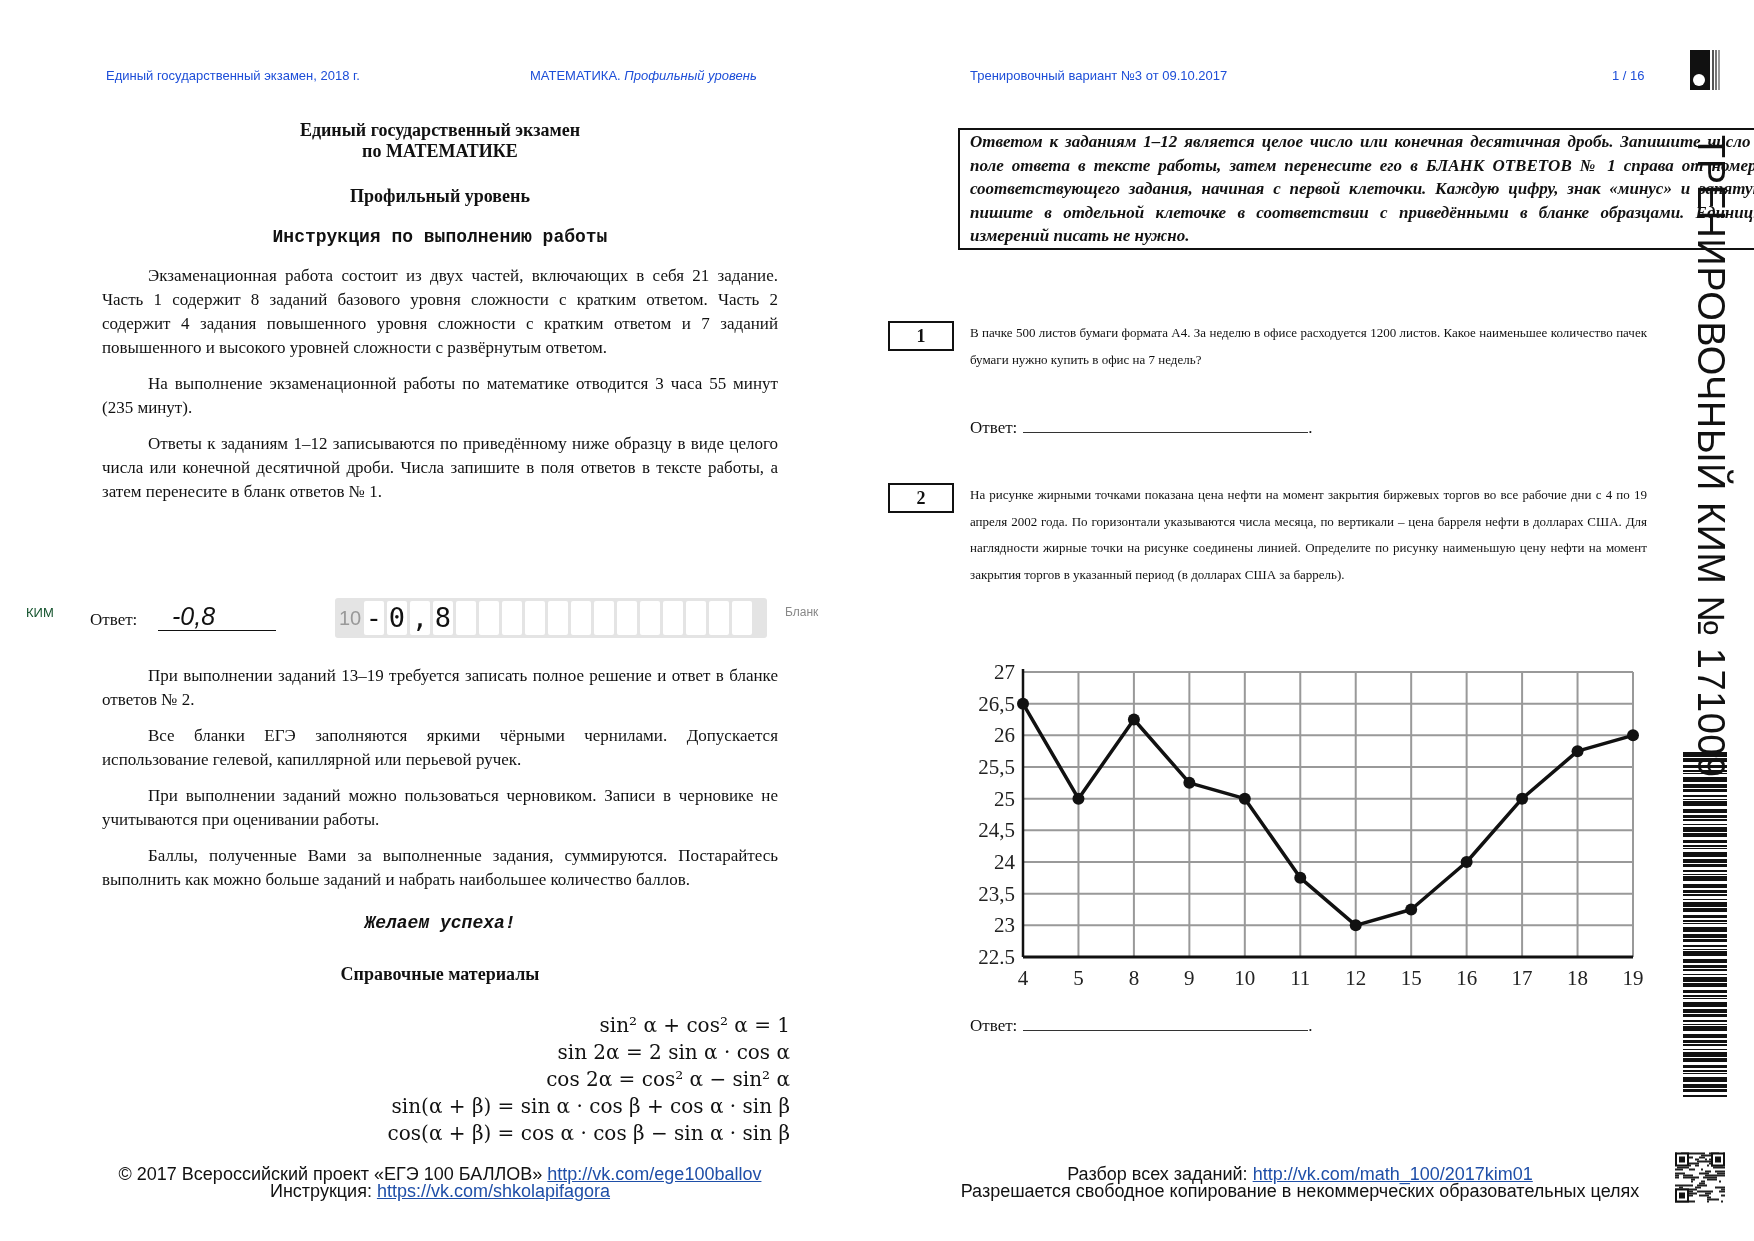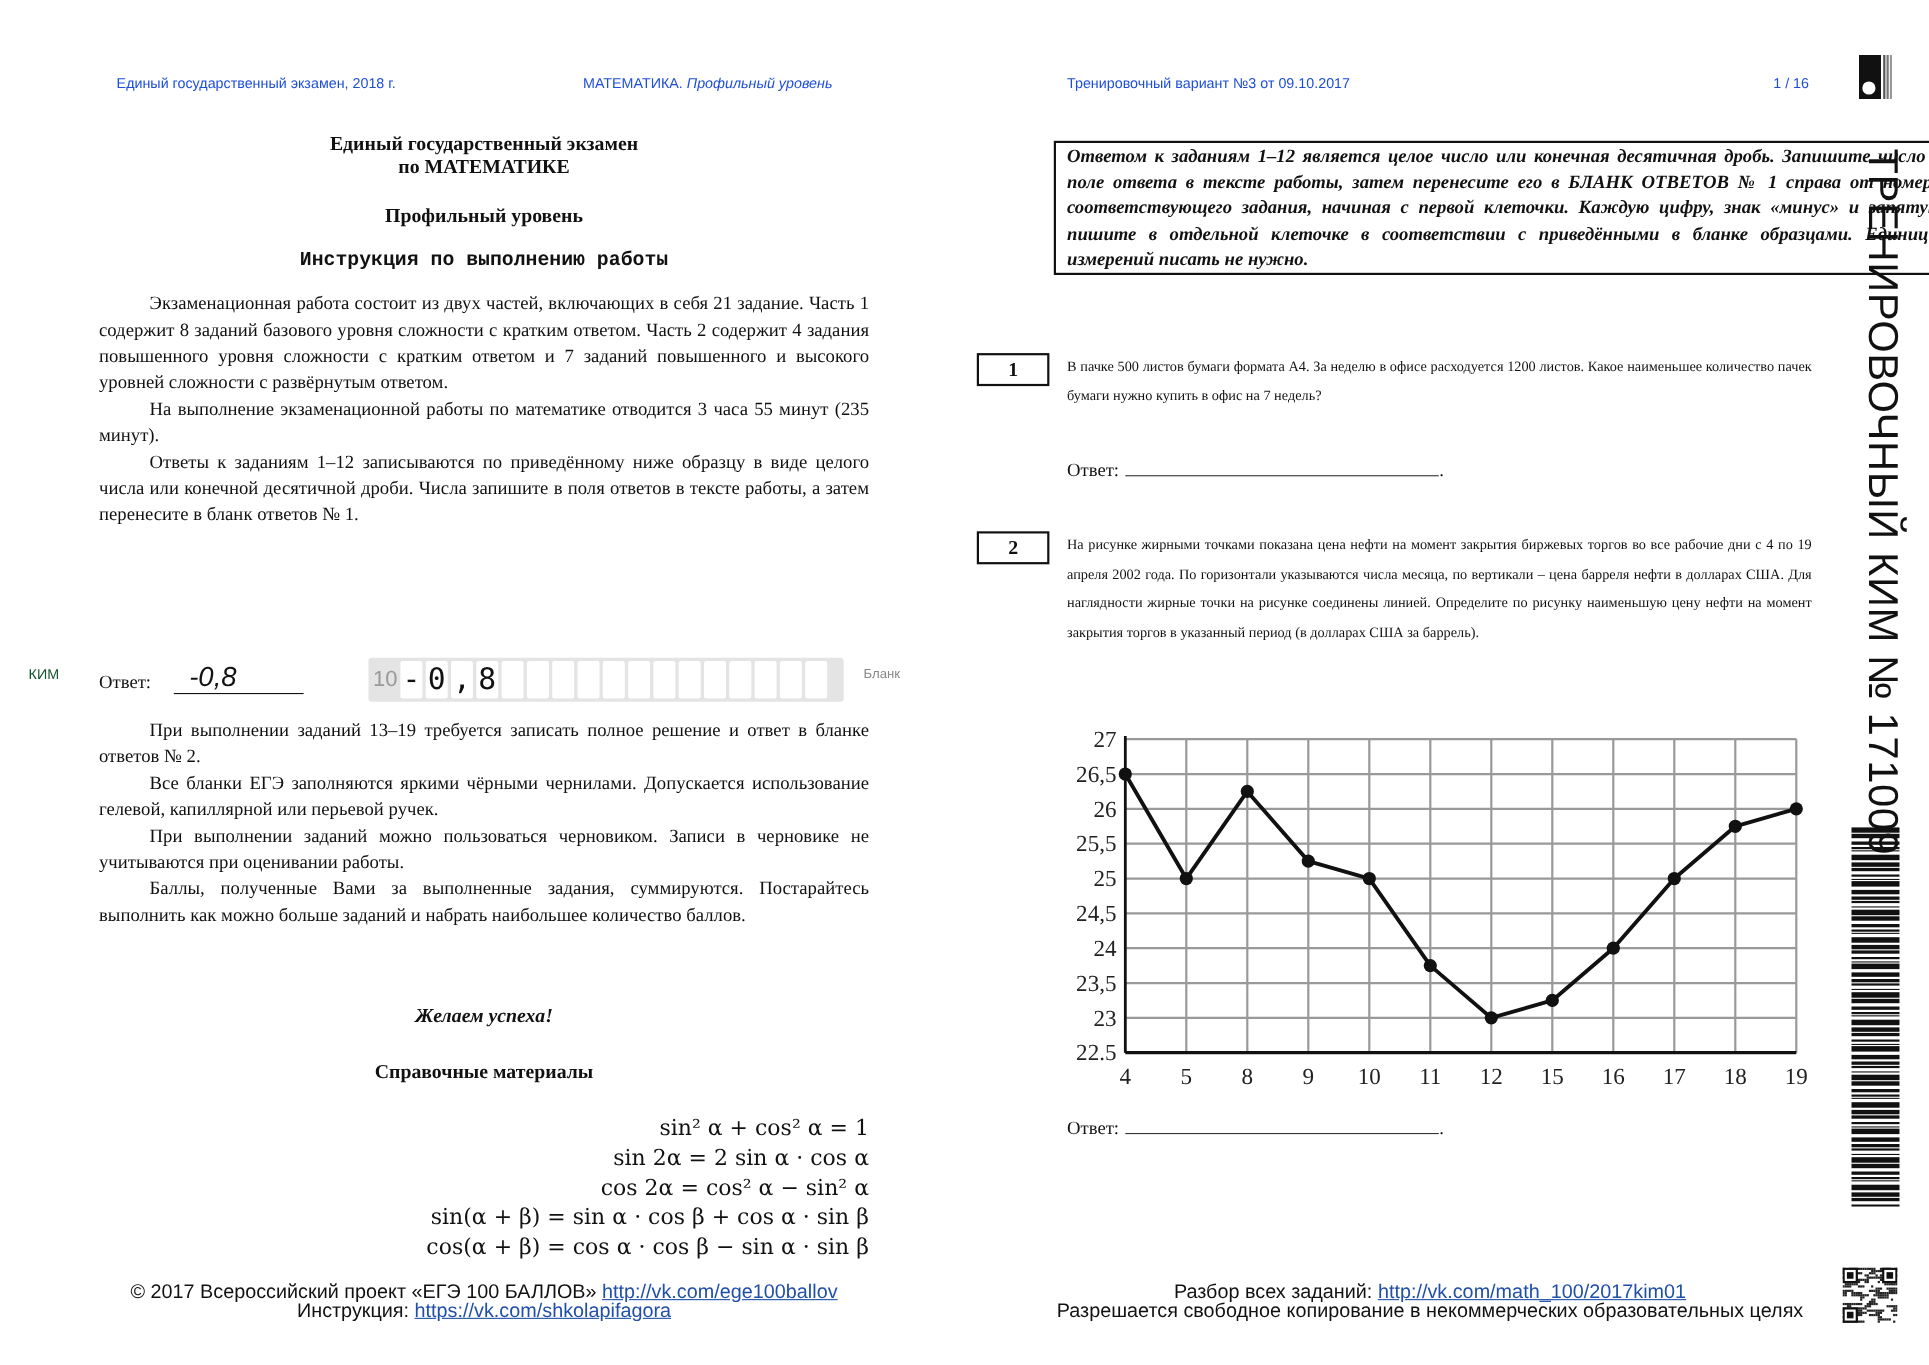--- a/index.html
+++ b/index.html
@@ -4,21 +4,21 @@
 <style>
   html, body { margin: 0; padding: 0; background: #ffffff; }
   body { width: 1754px; height: 1241px; position: relative; overflow: hidden; color: #111; }
   .sans { font-family: "Liberation Sans", sans-serif; }
   .serif { font-family: "Liberation Serif", serif; }
   .abs { position: absolute; }
 
   .hdr { font-size: 13px; color: #1d4ed8; top: 68px; }
   .page-left { left: 90px; top: 120px; width: 700px; }
   .title { text-align: center; font-weight: bold; font-size: 18px; line-height: 21px; }
-  .para { font-size: 17px; line-height: 24px; text-align: justify; text-indent: 46px; margin: 0; }
+  .para { font-size: 17px; line-height: 24px; text-align: justify; text-indent: 46px; margin: 12px; }
   .center { text-align: center; }
 
   .ans-row { left: 20px; top: 595px; width: 800px; height: 50px; }
   .kim-label { left: 6px; top: 10px; font-size: 13px; color: #14532d; }
   .ans-label { left: 70px; top: 15px; font-size: 17px; }
   .ans-value { left: 138px; top: 7px; font-size: 25px; font-style: italic; width: 118px; border-bottom: 1.5px solid #111; text-align: left; padding-left: 14px; box-sizing: border-box; line-height: 28px; }
   .blank-strip { left: 315px; top: 3px; width: 432px; height: 40px; background: #e4e4e4; border-radius: 3px; display: flex; align-items: center; padding: 0 4px; box-sizing: border-box; gap: 3px; }
   .blank-id { font-size: 20px; color: #999; width: 22px; text-align: center; }
   .cell { width: 20px; height: 34px; background: #fff; border-radius: 2px; font-size: 27px; line-height: 34px; text-align: center; font-family: "DejaVu Sans Mono", monospace; color: #111; }
   .blank-label { left: 765px; top: 10px; font-size: 12px; color: #888; }
@@ -106,21 +106,21 @@
   <div class="abs blank-label sans">Бланк</div>
 </div>
 
 <div class="abs page-left serif" style="top:652px;">
   <p class="para">При выполнении заданий 13–19 требуется записать полное решение и ответ в бланке ответов № 2.</p>
   <p class="para">Все бланки ЕГЭ заполняются яркими чёрными чернилами. Допускается использование гелевой, капиллярной или перьевой ручек.</p>
   <p class="para">При выполнении заданий можно пользоваться черновиком. Записи в черновике не учитываются при оценивании работы.</p>
   <p class="para">Баллы, полученные Вами за выполненные задания, суммируются. Постарайтесь выполнить как можно больше заданий и набрать наибольшее количество баллов.</p>
 </div>
 
-<div class="abs serif center" style="left:90px; top:913px; width:700px; font-size:18px; font-weight:bold; font-style:italic;">Желаем успеха!</div>
+<div class="abs serif center" style="left:90px; top:913px; width:700px; font-size:18px; font-weight:bold; font-style:italic;font-family:Liberation Mono, monospace;">Желаем успеха!</div>
 <div class="abs serif center" style="left:90px; top:964px; width:700px; font-size:18px; font-weight:bold;">Справочные материалы</div>
 
 <div class="abs" style="left:90px; top:1012px; width:700px;">
   <div class="formula">sin² α + cos² α = 1</div>
   <div class="formula">sin 2α = 2 sin α · cos α</div>
   <div class="formula">cos 2α = cos² α − sin² α</div>
   <div class="formula">sin(α + β) = sin α · cos β + cos α · sin β</div>
   <div class="formula">cos(α + β) = cos α · cos β − sin α · sin β</div>
 </div>
 

